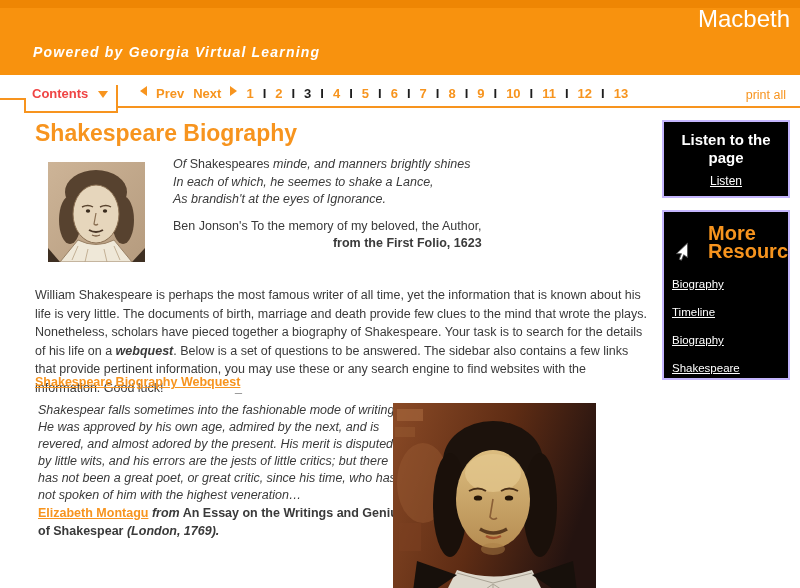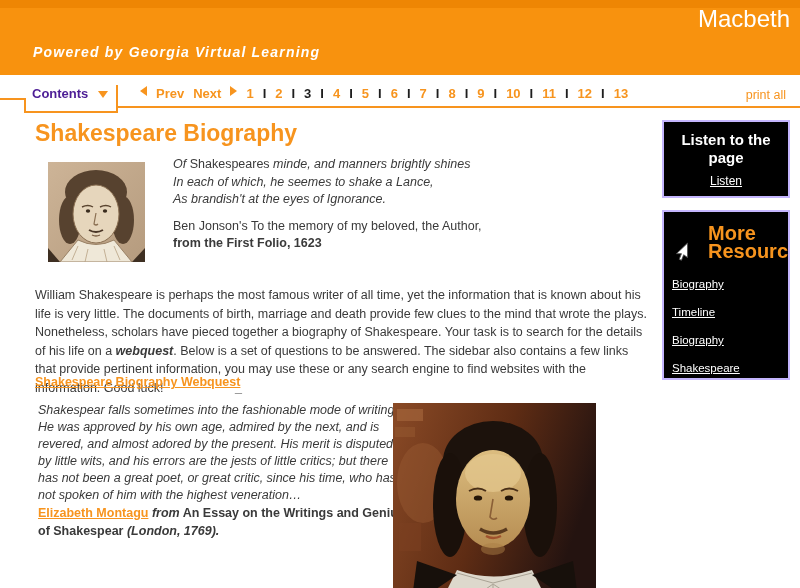--- a/index.html
+++ b/index.html
@@ -16,21 +16,21 @@
     font-weight:bold; font-style:italic; letter-spacing:1.2px; }
 
   
   .navbar { position:absolute; top:75px; left:0; width:800px; height:34px; background:#fff; }
   .nav-line { position:absolute; background:#F7941E; }
   .line-left      { left:0;   top:23px; width:25px;  height:2px; }
   .tab-left-vert  { left:24px; top:23px; width:2px;  height:15px; }
   .tab-bottom     { left:24px; top:36px; width:94px; height:2px; }
   .tab-right-vert { left:116px; top:10px; width:2px; height:28px; }
   .nav-underline  { left:118px; top:31px; right:0;   height:2px; }
-  .contents-label { position:absolute; left:32px; top:11px; font-size:13px; font-weight:bold; color:#4c1d95; cursor:pointer; }
+  .contents-label { position:absolute; left:32px; top:11px; font-size:13px; font-weight:bold; color:#ef4444; cursor:pointer; }
   .contents-caret { position:absolute; left:98px; top:16px; width:0; height:0;
     border-left:5px solid transparent; border-right:5px solid transparent; border-top:7px solid #F7941E; cursor:pointer; }
   .nav-center { position:absolute; left:140px; top:11px; display:flex; align-items:flex-start; gap:9px;
     font-size:13px; font-weight:bold; color:#F7941E; }
   .tri-left  { width:0; height:0; border-top:5px solid transparent; border-bottom:5px solid transparent;
     border-right:7px solid #F7941E; cursor:pointer; }
   .tri-right { width:0; height:0; border-top:5px solid transparent; border-bottom:5px solid transparent;
     border-left:7px solid #F7941E; cursor:pointer; }
   .nav-word { cursor:pointer; }
   .nav-sep { color:#1e1e1e; font-weight:bold; }
@@ -38,21 +38,21 @@
   .nav-page.current { color:#1e1e1e; }
   .print-all { position:absolute; right:14px; top:13px; font-size:12.5px; color:#F7941E; cursor:pointer; }
 
   
   .content { position:absolute; left:35px; top:118px; width:615px; height:470px; color:#3a3a3a; }
   .page-title { position:absolute; left:0; top:2px; margin:0; font-size:23px; color:#F7941E; font-weight:bold; }
   .engraving { position:absolute; left:13px; top:44px; width:97px; height:100px; }
   .poem { position:absolute; left:138px; top:38px; font-size:12.5px; line-height:17.5px; }
   .poem .it { font-style:italic; }
   .attribution { margin-top:9px; }
-  .attribution-bold { font-weight:bold; }
+  .attribution-bold { font-weight:bold;text-align:right; }
   .intro { position:absolute; left:0; top:168px; width:613px; font-size:12.5px; line-height:18.5px; }
   .bold-italic { font-weight:bold; font-style:italic; }
   .webquest-link { position:absolute; left:0; top:257px; font-size:12.5px; font-weight:bold;
     color:#F7941E; text-decoration:underline; cursor:pointer; }
   .link-suffix { position:absolute; left:200px; top:262px; font-size:12.5px; color:#8a8a8a; }
   .quote { position:absolute; left:3px; top:284px; width:362px; font-size:12.5px; line-height:17px; font-style:italic; }
   .citation { position:absolute; left:3px; top:386px; width:370px; font-size:12.5px; line-height:18px; font-weight:bold; }
   .citation .cite-link { color:#F7941E; text-decoration:underline; cursor:pointer; }
   .citation .it { font-style:italic; }
   .portrait { position:absolute; left:358px; top:285px; width:203px; height:203px; }

